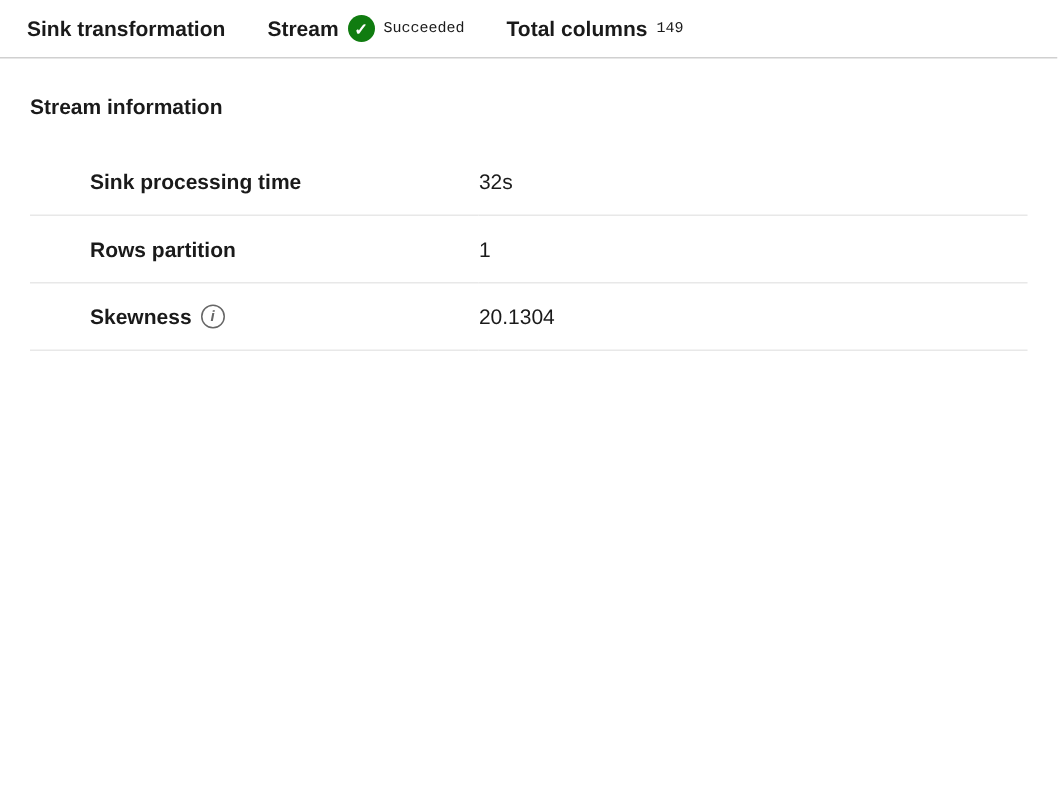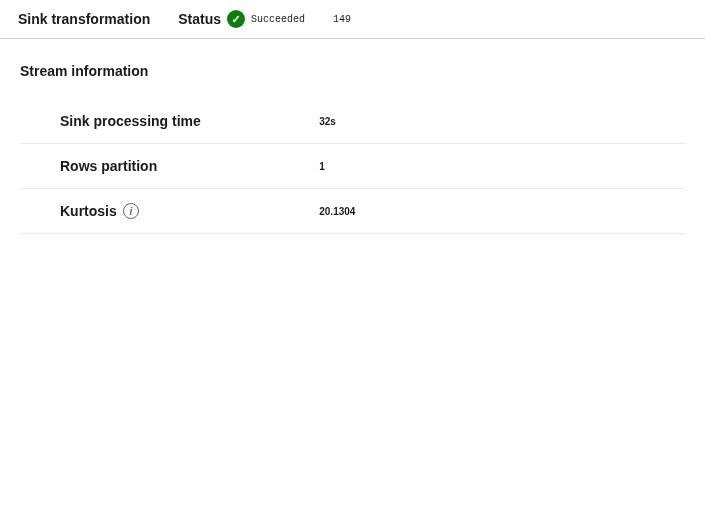--- a/index.html
+++ b/index.html
@@ -95,23 +95,22 @@
       align-items: center;
       gap: 6px;
       font-weight: 600;
       color: #1a1a1a;
       font-size: 14px;
       margin-left: 40px;
     }
 
     .value-cell {
       color: #1a1a1a;
-      font-size: 10px;
+      font-size: 14px;
       padding-left: 10px;
-      font-weight: bold;
     }
 
     .info-icon {
       display: inline-flex;
       align-items: center;
       justify-content: center;
       width: 16px;
       height: 16px;
       border-radius: 50%;
       border: 1.5px solid #666;
@@ -124,25 +123,26 @@
     }
   </style>
 </head>
 <body>
 
 <div class="header-bar">
   <div class="header-item">
     <span class="header-label">Sink transformation</span>
   </div>
   <div class="header-item">
-    <span class="header-label">Status</span>
+    <span class="header-label">Stream</span>
     <span class="status-icon">✓</span>
     <span class="header-value">Succeeded</span>
   </div>
   <div class="header-item">
+    <span class="header-label">Total columns</span>
     <span class="header-value">149</span>
   </div>
 </div>
 
 <div class="main-content">
   <div class="section-title">Stream information</div>
   <table class="info-table">
     <tbody id="info-table-body">
     <tr>
           <td class="label-cell">
@@ -156,21 +156,21 @@
           <td class="label-cell">
             <div class="label-cell-inner">
               <span>Rows partition</span>
             </div>
           </td>
           <td class="value-cell">1</td>
         </tr>
         <tr>
           <td class="label-cell">
             <div class="label-cell-inner">
-              <span>Kurtosis</span>
+              <span>Skewness</span>
               <span class="info-icon">i</span>
             </div>
           </td>
           <td class="value-cell">20.1304</td>
         </tr>
       </tbody>
   </table>
 </div>
 
 </body></html>

